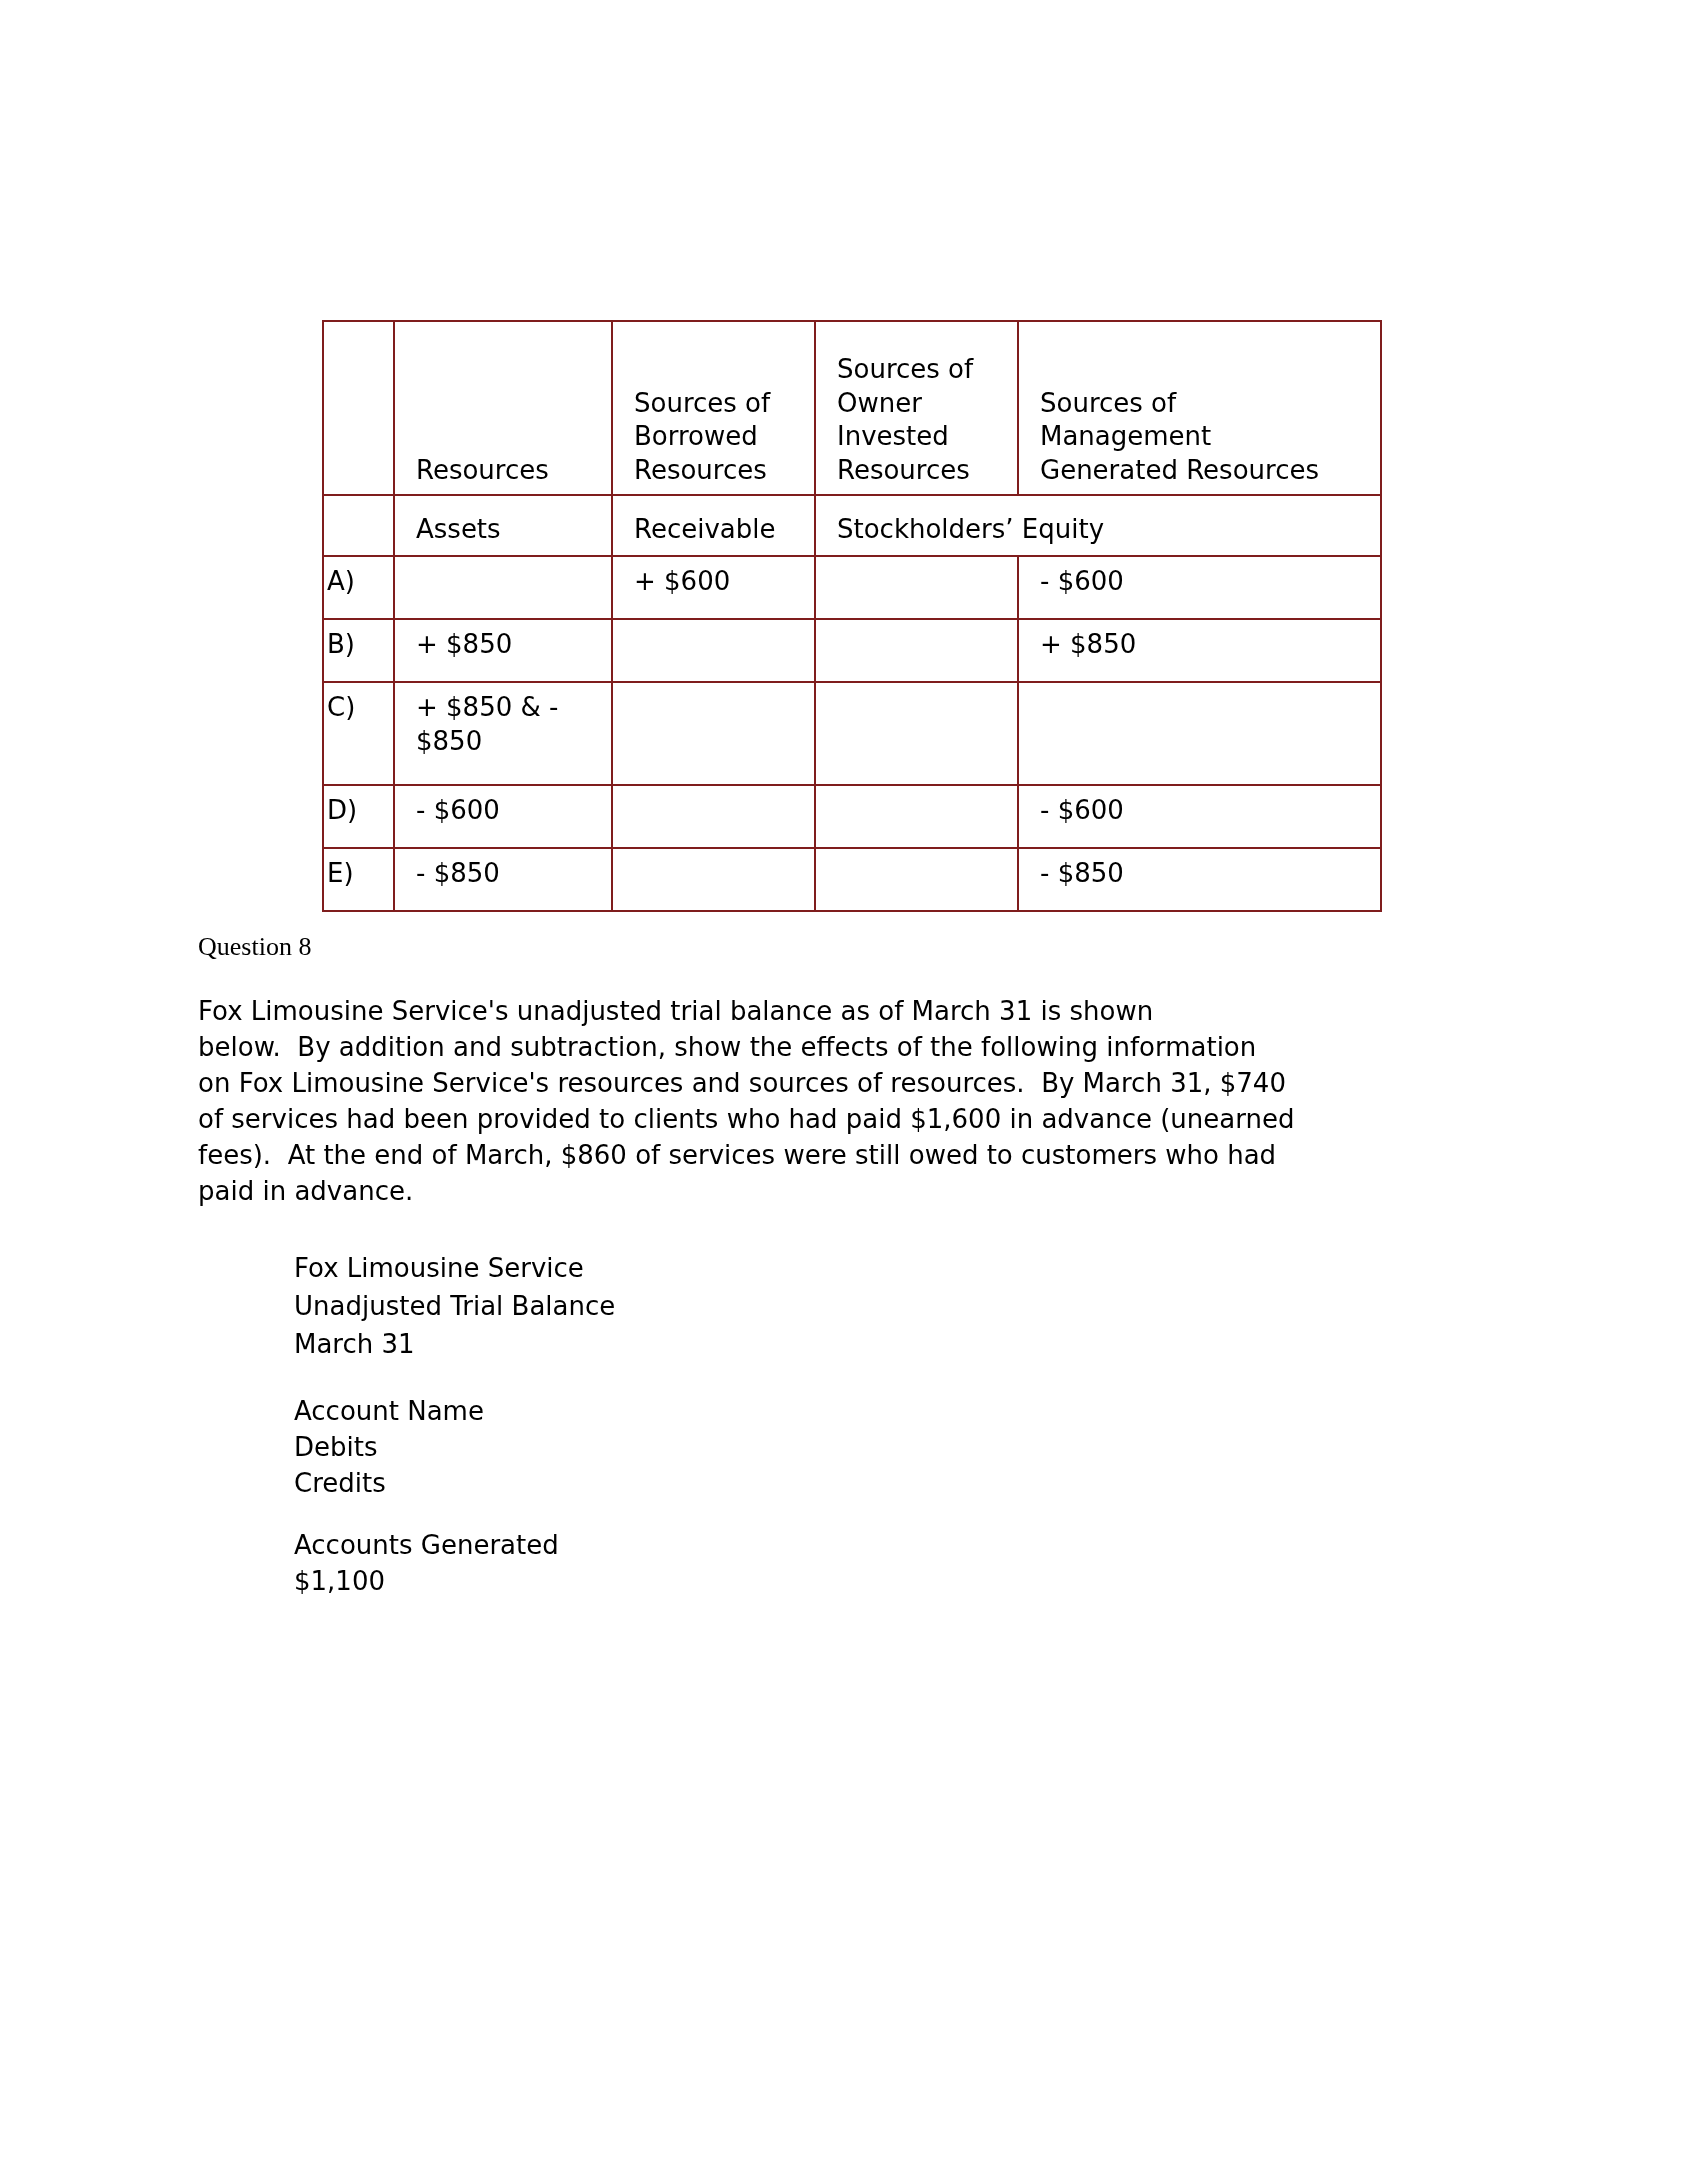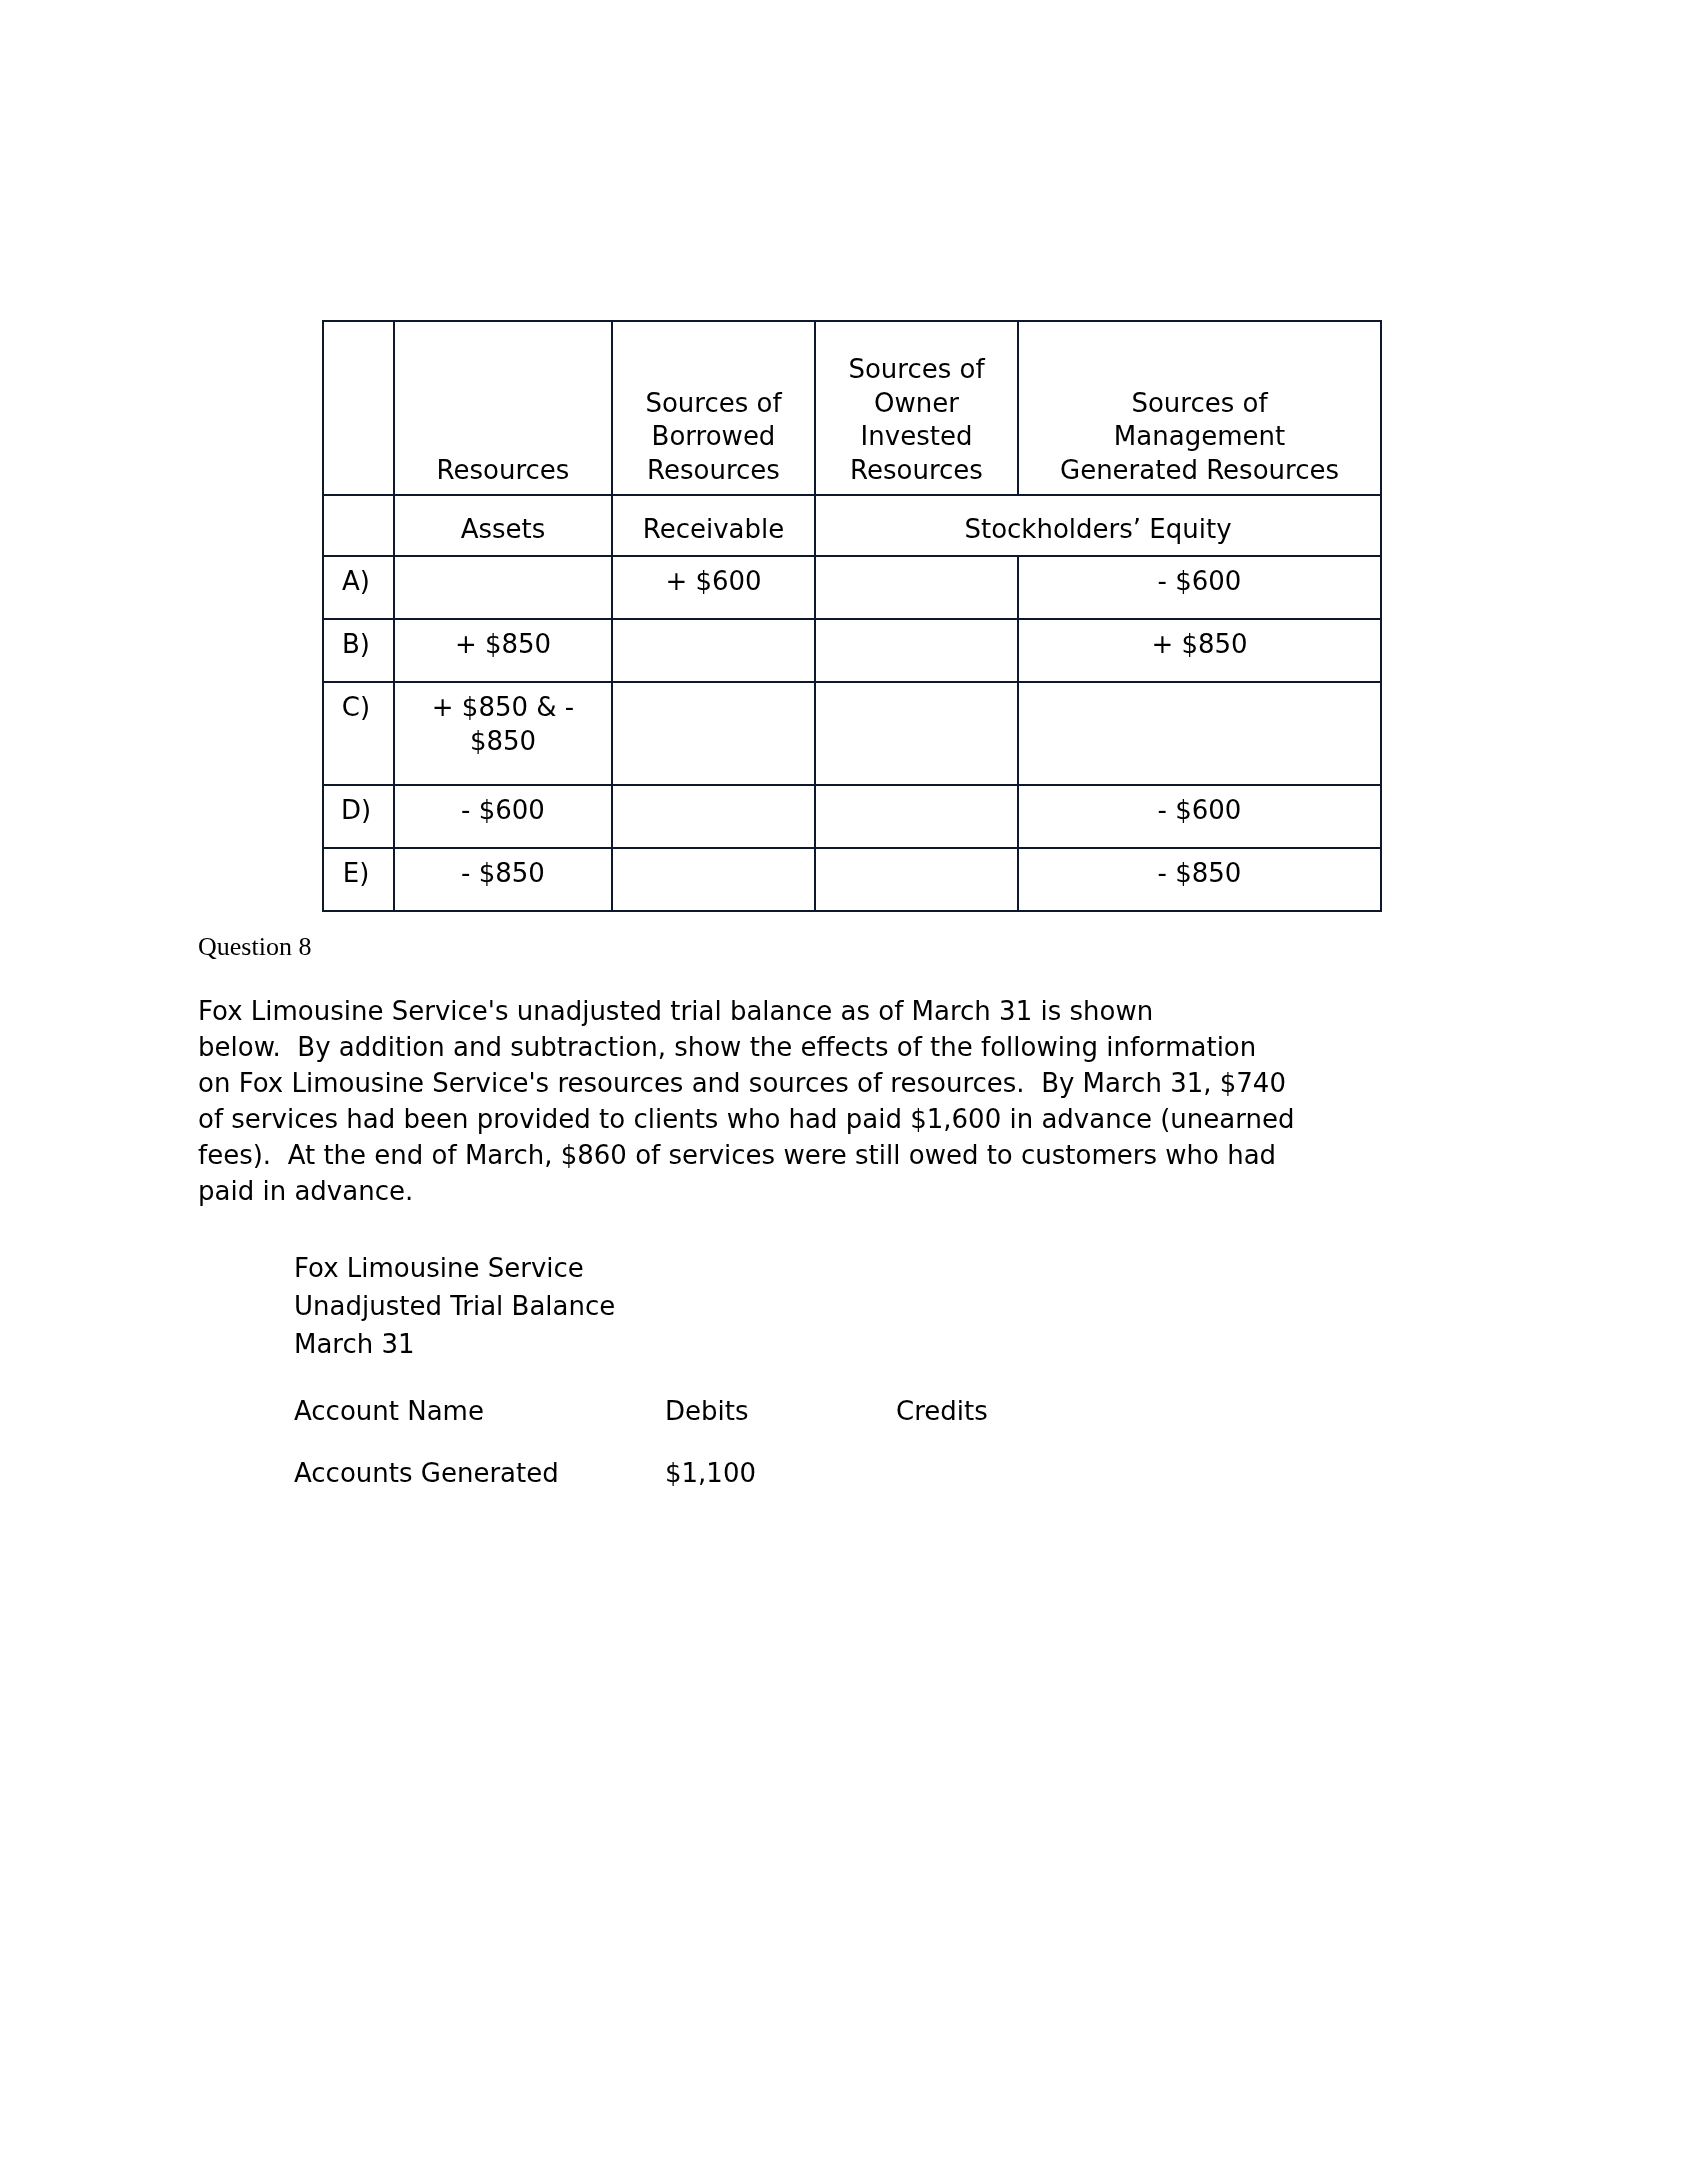--- a/index.html
+++ b/index.html
@@ -12,26 +12,25 @@
   }
   .page { position: relative; width: 1683px; height: 2178px; padding-top: 320px; }
 
   
   .effects-table {
     border-collapse: collapse;
     table-layout: fixed;
     margin-left: 322px;
   }
   .effects-table td {
-    border: 2px solid #0f172a;
-    padding: 2px 8px;
+    border: 2px solid #7f1d1d;
+    padding: 2px 21px;
     white-space: pre-line;
     line-height: 1.3;
     overflow: hidden;
-    text-align: center;
   }
   .col0 { width: 71px; }
   .col1 { width: 218px; }
   .col2 { width: 203px; }
   .col3 { width: 203px; }
   .col4 { width: 363px; }
   tr.hdr1 td { height: 174px; vertical-align: bottom; padding-bottom: 6px; }
   tr.hdr2 td { height: 61px;  vertical-align: bottom; padding-bottom: 8px; }
   tr.datarow td { height: 63px; vertical-align: top; padding-top: 8px; }
   tr.datarow.tall td { height: 103px; }
@@ -61,21 +60,21 @@
   .question-heading { margin: 17px 0 0 198px; line-height: 36px; font-family: Liberation Serif, serif; }
   .question-text {
     margin: 28px 0 0 198px;
     width: 1356px;
     line-height: 36px;
     white-space: pre-wrap;
   }
 
   
   .tb-title { margin: 40px 0 0 294px; line-height: 38px; }
-  .tb-row { display: flex; margin: 26px 0 0 294px; line-height: 36px; }
+  .tb-row { display: flex; margin: 26px 0 0 294px; line-height: 36px; flex-direction: column; }
   .tb-row.tb-header { margin-top: 30px; }
   .tb-account { width: 371px; flex: 0 0 auto; }
   .tb-debit   { width: 231px; flex: 0 0 auto; }
   .tb-credit  { flex: 0 0 auto; }
 </style>
 </head>
 <body>
 
 <div class="page">
 

